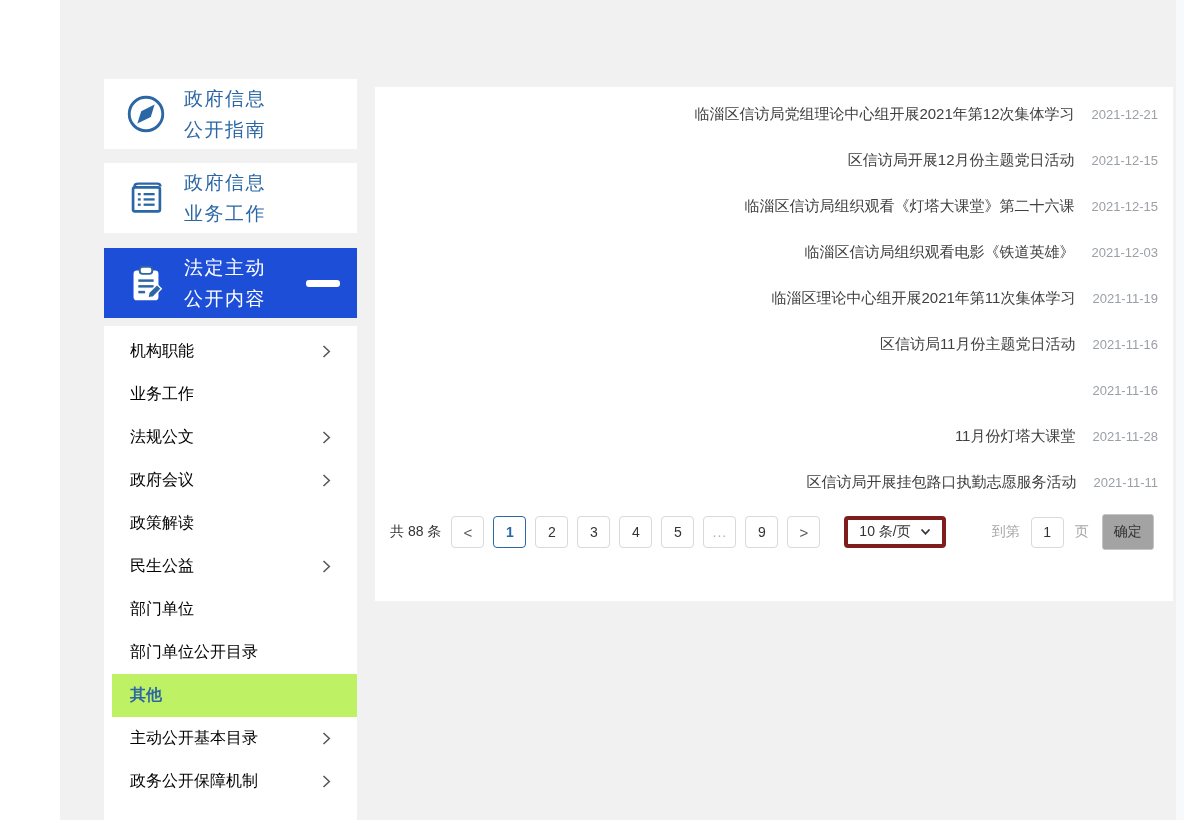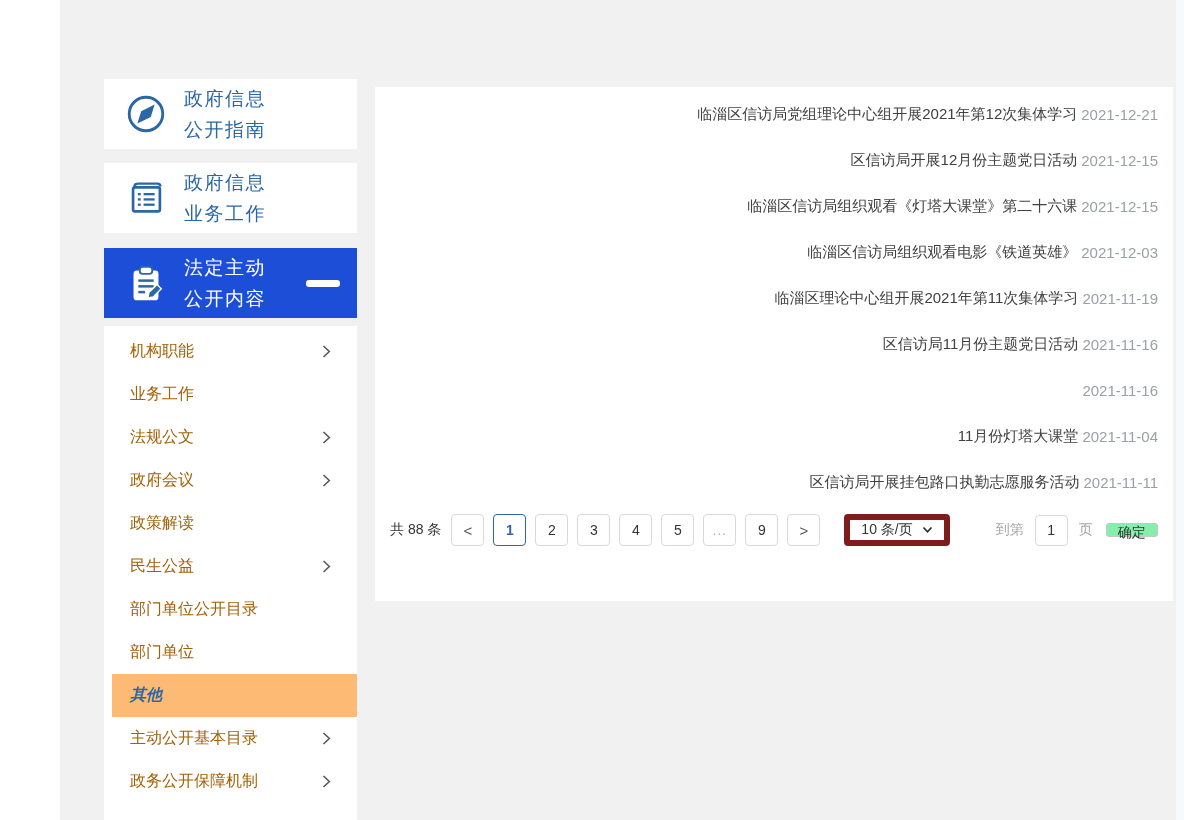--- a/index.html
+++ b/index.html
@@ -34,63 +34,63 @@
   }
 
   
   .menu-panel {
     position:absolute; left:104px; top:326px; width:253px; height:494px;
     background:#ffffff; overflow:hidden;
   }
   .menu-list { list-style:none; padding:4px 0 0 8px; }
   .menu-item {
     height:43px; display:flex; align-items:center; justify-content:space-between;
-    padding:0 26px 0 18px; font-size:16px; color:#a16207; cursor:pointer;
-  }
-  .menu-item.active { background:#fdba74; color:#2c67a5; font-weight:bold;font-style:italic; }
+    padding:0 26px 0 18px; font-size:16px; color:#000000; cursor:pointer;
+  }
+  .menu-item.active { background:#bef264; color:#2c67a5; font-weight:bold; }
   .menu-item .chev { flex:none; display:flex; }
 
   
   .main-card {
     position:absolute; left:375px; top:87px; width:798px; height:514px;
     background:#ffffff; padding:4px 15px 0 15px;
   }
   .article-row {
     height:46px; display:flex; align-items:center; justify-content:flex-end;
   }
   .article-title { font-size:15px; color:#404040; cursor:pointer; white-space:nowrap; overflow:hidden; }
-  .article-date { font-size:15px; color:#9aa0a6; flex:none; margin-left:4px; }
+  .article-date { font-size:13px; color:#9aa0a6; flex:none; margin-left:17px; }
 
   
   .pager { display:flex; align-items:center; margin-top:9px; font-size:14px; color:#333333; }
   .pager-total { margin-right:1px; white-space:nowrap; }
   .pg-btn {
     min-width:33px; height:32px; margin-left:9px; padding:0 6px;
     border:1px solid #d9d9d9; border-radius:4px; background:#ffffff;
     display:flex; align-items:center; justify-content:center;
     font-size:14px; color:#333333; cursor:pointer; user-select:none;
   }
   .pg-btn.nav { color:#555555; font-size:15px; }
   .pg-btn.active { border-color:#2c67a5; color:#2c67a5; font-weight:bold; }
   .pg-btn.ellipsis { color:#b0b0b0; border-color:#d9d9d9; letter-spacing:1px; }
   .pages-wrap { display:flex; align-items:center; }
   .page-size {
     margin-left:24px; height:32px; padding:0 11px;
-    border:6px solid #7f1d1d; border-radius:4px; background:#fff;
+    border:4px solid #7f1d1d; border-radius:4px; background:#fff;
     display:flex; align-items:center; gap:9px; cursor:pointer; white-space:nowrap;
   }
   .goto-label { margin-left:46px; color:#a6a6a6; white-space:nowrap; }
   .goto-input {
     width:33px; height:31px; margin-left:11px; border:1px solid #d9d9d9; border-radius:4px;
     text-align:center; font-size:14px; color:#333; font-family:"Liberation Sans",sans-serif;
   }
   .goto-unit { margin-left:11px; color:#a6a6a6; }
   .confirm-btn {
-    margin-left:13px; height:14px; padding:0 11px;
-    border:1px solid #c6c6c6; border-radius:3px; background:#86efac;
+    margin-left:13px; height:36px; padding:0 11px;
+    border:1px solid #c6c6c6; border-radius:3px; background:#a3a3a3;
     font-size:14px; color:#333333; cursor:pointer; font-family:"Liberation Sans",sans-serif;
   }
 </style>
 </head>
 <body>
 
 <div class="left-strip"></div>
 <div class="right-strip"></div>
 
 <div class="sidebar-cards">
@@ -190,29 +190,29 @@
   </li>
       <li class="menu-item">
     <span class="menu-label">民生公益</span>
     <span class="chev">
       <svg width="9" height="15" viewBox="0 0 9 15">
         <polyline points="1.5,2 7.3,7.5 1.5,13" fill="none" stroke="#5a5a5a" stroke-width="1.6"></polyline>
       </svg>
     </span>
   </li>
       <li class="menu-item">
+    <span class="menu-label">部门单位</span>
+    <span class="chev" style="visibility: hidden;">
+      <svg width="9" height="15" viewBox="0 0 9 15">
+        <polyline points="1.5,2 7.3,7.5 1.5,13" fill="none" stroke="#5a5a5a" stroke-width="1.6"></polyline>
+      </svg>
+    </span>
+  </li>
+      <li class="menu-item">
     <span class="menu-label">部门单位公开目录</span>
-    <span class="chev" style="visibility: hidden;">
-      <svg width="9" height="15" viewBox="0 0 9 15">
-        <polyline points="1.5,2 7.3,7.5 1.5,13" fill="none" stroke="#5a5a5a" stroke-width="1.6"></polyline>
-      </svg>
-    </span>
-  </li>
-      <li class="menu-item">
-    <span class="menu-label">部门单位</span>
     <span class="chev" style="visibility: hidden;">
       <svg width="9" height="15" viewBox="0 0 9 15">
         <polyline points="1.5,2 7.3,7.5 1.5,13" fill="none" stroke="#5a5a5a" stroke-width="1.6"></polyline>
       </svg>
     </span>
   </li>
       <li class="menu-item active">
     <span class="menu-label">其他</span>
     <span class="chev" style="visibility: hidden;">
       <svg width="9" height="15" viewBox="0 0 9 15">
@@ -263,21 +263,21 @@
   </div>
       <div class="article-row">
     <span class="article-title">区信访局11月份主题党日活动</span>
     <span class="article-date">2021-11-16</span>
   </div>
       <div class="article-row">
     <span class="article-date">2021-11-16</span>
   </div>
       <div class="article-row">
     <span class="article-title">11月份灯塔大课堂</span>
-    <span class="article-date">2021-11-04</span>
+    <span class="article-date">2021-11-28</span>
   </div>
       <div class="article-row">
     <span class="article-title">区信访局开展挂包路口执勤志愿服务活动</span>
     <span class="article-date">2021-11-11</span>
   </div>
     </div>
 
   <div class="pager">
     <span class="pager-total">共 88 条</span>
     <span class="pg-btn nav">&lt;</span>

